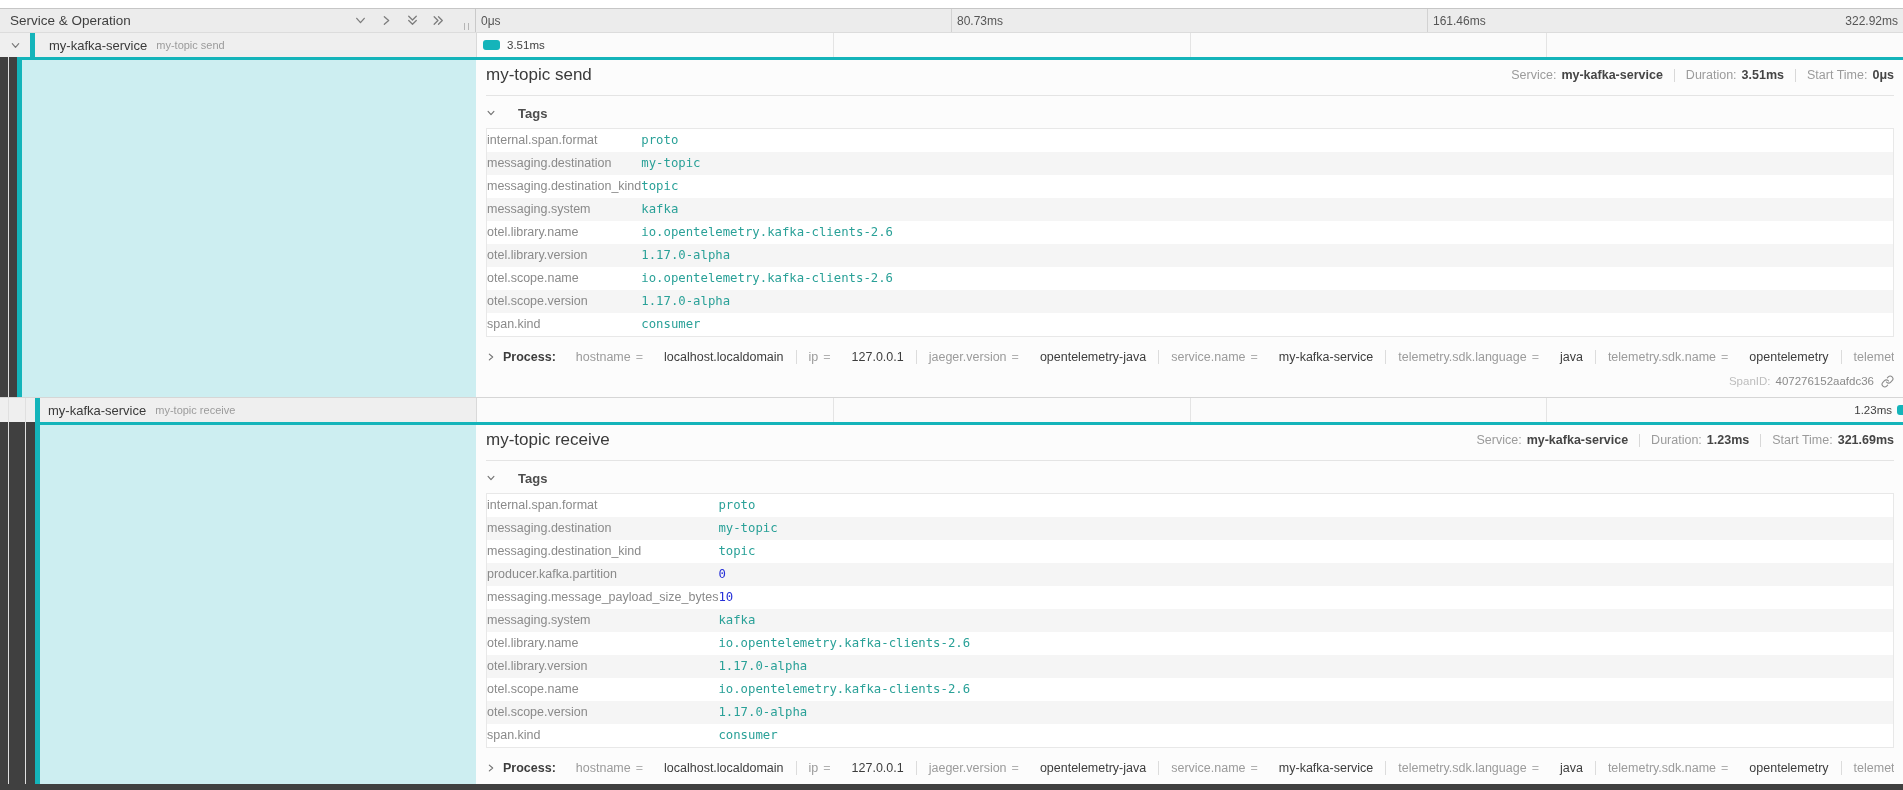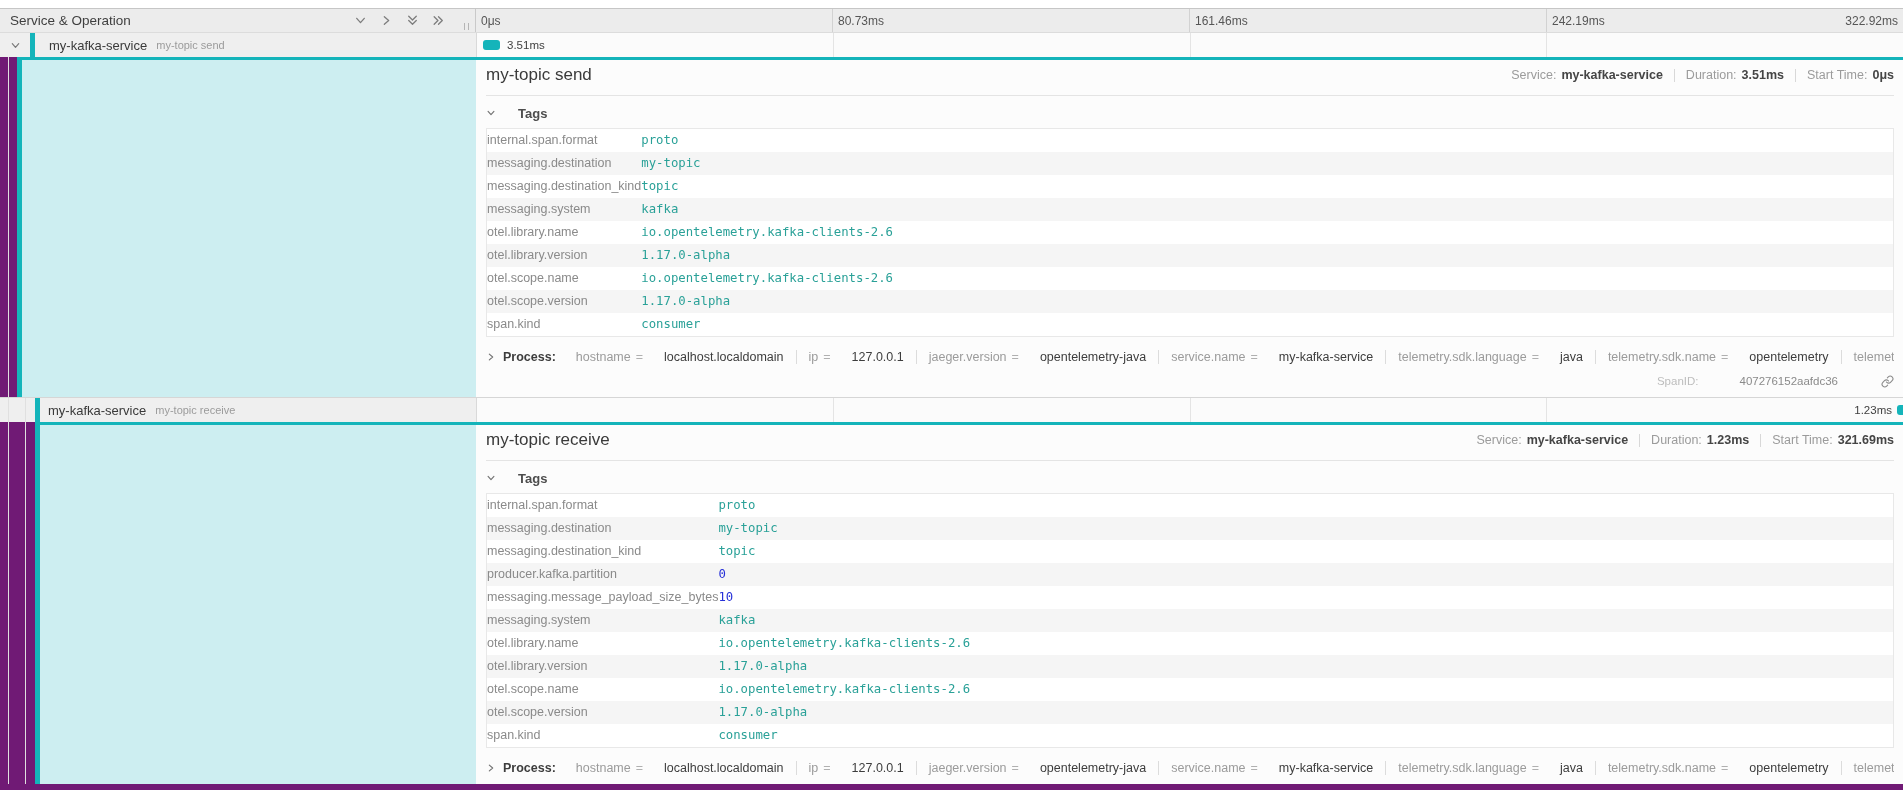--- a/index.html
+++ b/index.html
@@ -1,18 +1,18 @@
 <!DOCTYPE html>
 <html><head>
 <meta charset="utf-8">
 <style>
   html,body{margin:0;padding:0;background:#ffffff;}
   .app{
     position:relative;width:1903px;height:790px;overflow:hidden;
-    font-family:"Liberation Sans",sans-serif;background:#701a75;
+    font-family:"Liberation Sans",sans-serif;background:#404040;
     -webkit-font-smoothing:antialiased;
   }
   
   .topstrip{height:8px;background:#fff;border-bottom:1px solid #c6c6c6;}
 
   
   .hdr{height:23px;background:#ececec;border-bottom:1px solid #dcdcdc;display:flex;}
   .hdr-name{width:476px;min-width:476px;position:relative;display:flex;align-items:center;
     padding-left:10px;box-sizing:border-box;border-right:1px solid #c9c9c9;}
   .hdr-title{font-size:13.5px;color:#3f3f3f;}
@@ -84,21 +84,21 @@
     color:#9b9b9b;white-space:nowrap;overflow:hidden;cursor:pointer;height:16px;}
   .process .chev{color:#757575;display:flex;align-items:center;margin-right:7px;}
   .process-label{font-weight:700;color:#3d3d3d;margin-right:8px;}
   .p-item{padding:0 12px;display:inline-flex;align-items:center;}
   .p-item + .p-item{border-left:1px solid #dcdcdc;}
   .p-key{color:#9b9b9b;}
   .p-eq{margin:0 5px;color:#b0b0b0;}
   .p-val{font-weight:400;color:#3d3d3d;margin-left:16px;}
 
   .spanid-row{margin-top:8px;height:16px;display:flex;align-items:center;justify-content:flex-end;
-    font-size:11.5px;color:#bdbdbd;gap:36px;}
+    font-size:11.5px;color:#bdbdbd;}
   .spanid-val{color:#8a8a8a;margin-left:5px;}
   .link-btn{background:none;border:none;padding:0;margin-left:7px;cursor:pointer;
     color:#8a8a8a;display:flex;align-items:center;}
 
   svg{display:block;}
 </style>
 </head>
 <body>
 
 <div class="app">
@@ -131,21 +131,20 @@
               <polyline points="12 5 19 12 12 19"></polyline>
             </svg>
         </button>
       </span>
       <span class="resizer"></span>
     </div>
     <div class="hdr-time">
       <div class="tick-cell">0μs</div>
       <div class="tick-cell">80.73ms</div>
       <div class="tick-cell">161.46ms</div>
-      <div class="tick-cell">242.19ms</div>
       <div class="tick-last">322.92ms</div>
     </div>
   </div>
 
   <div class="span-row">
     <div class="row-name">
       <span class="row-chevron">
         <svg width="11" height="11" viewBox="0 0 24 24" fill="none" stroke="currentColor" stroke-width="2.6" stroke-linecap="round" stroke-linejoin="round">
             <polyline points="5 8 12 16 19 8"></polyline>
           </svg>

